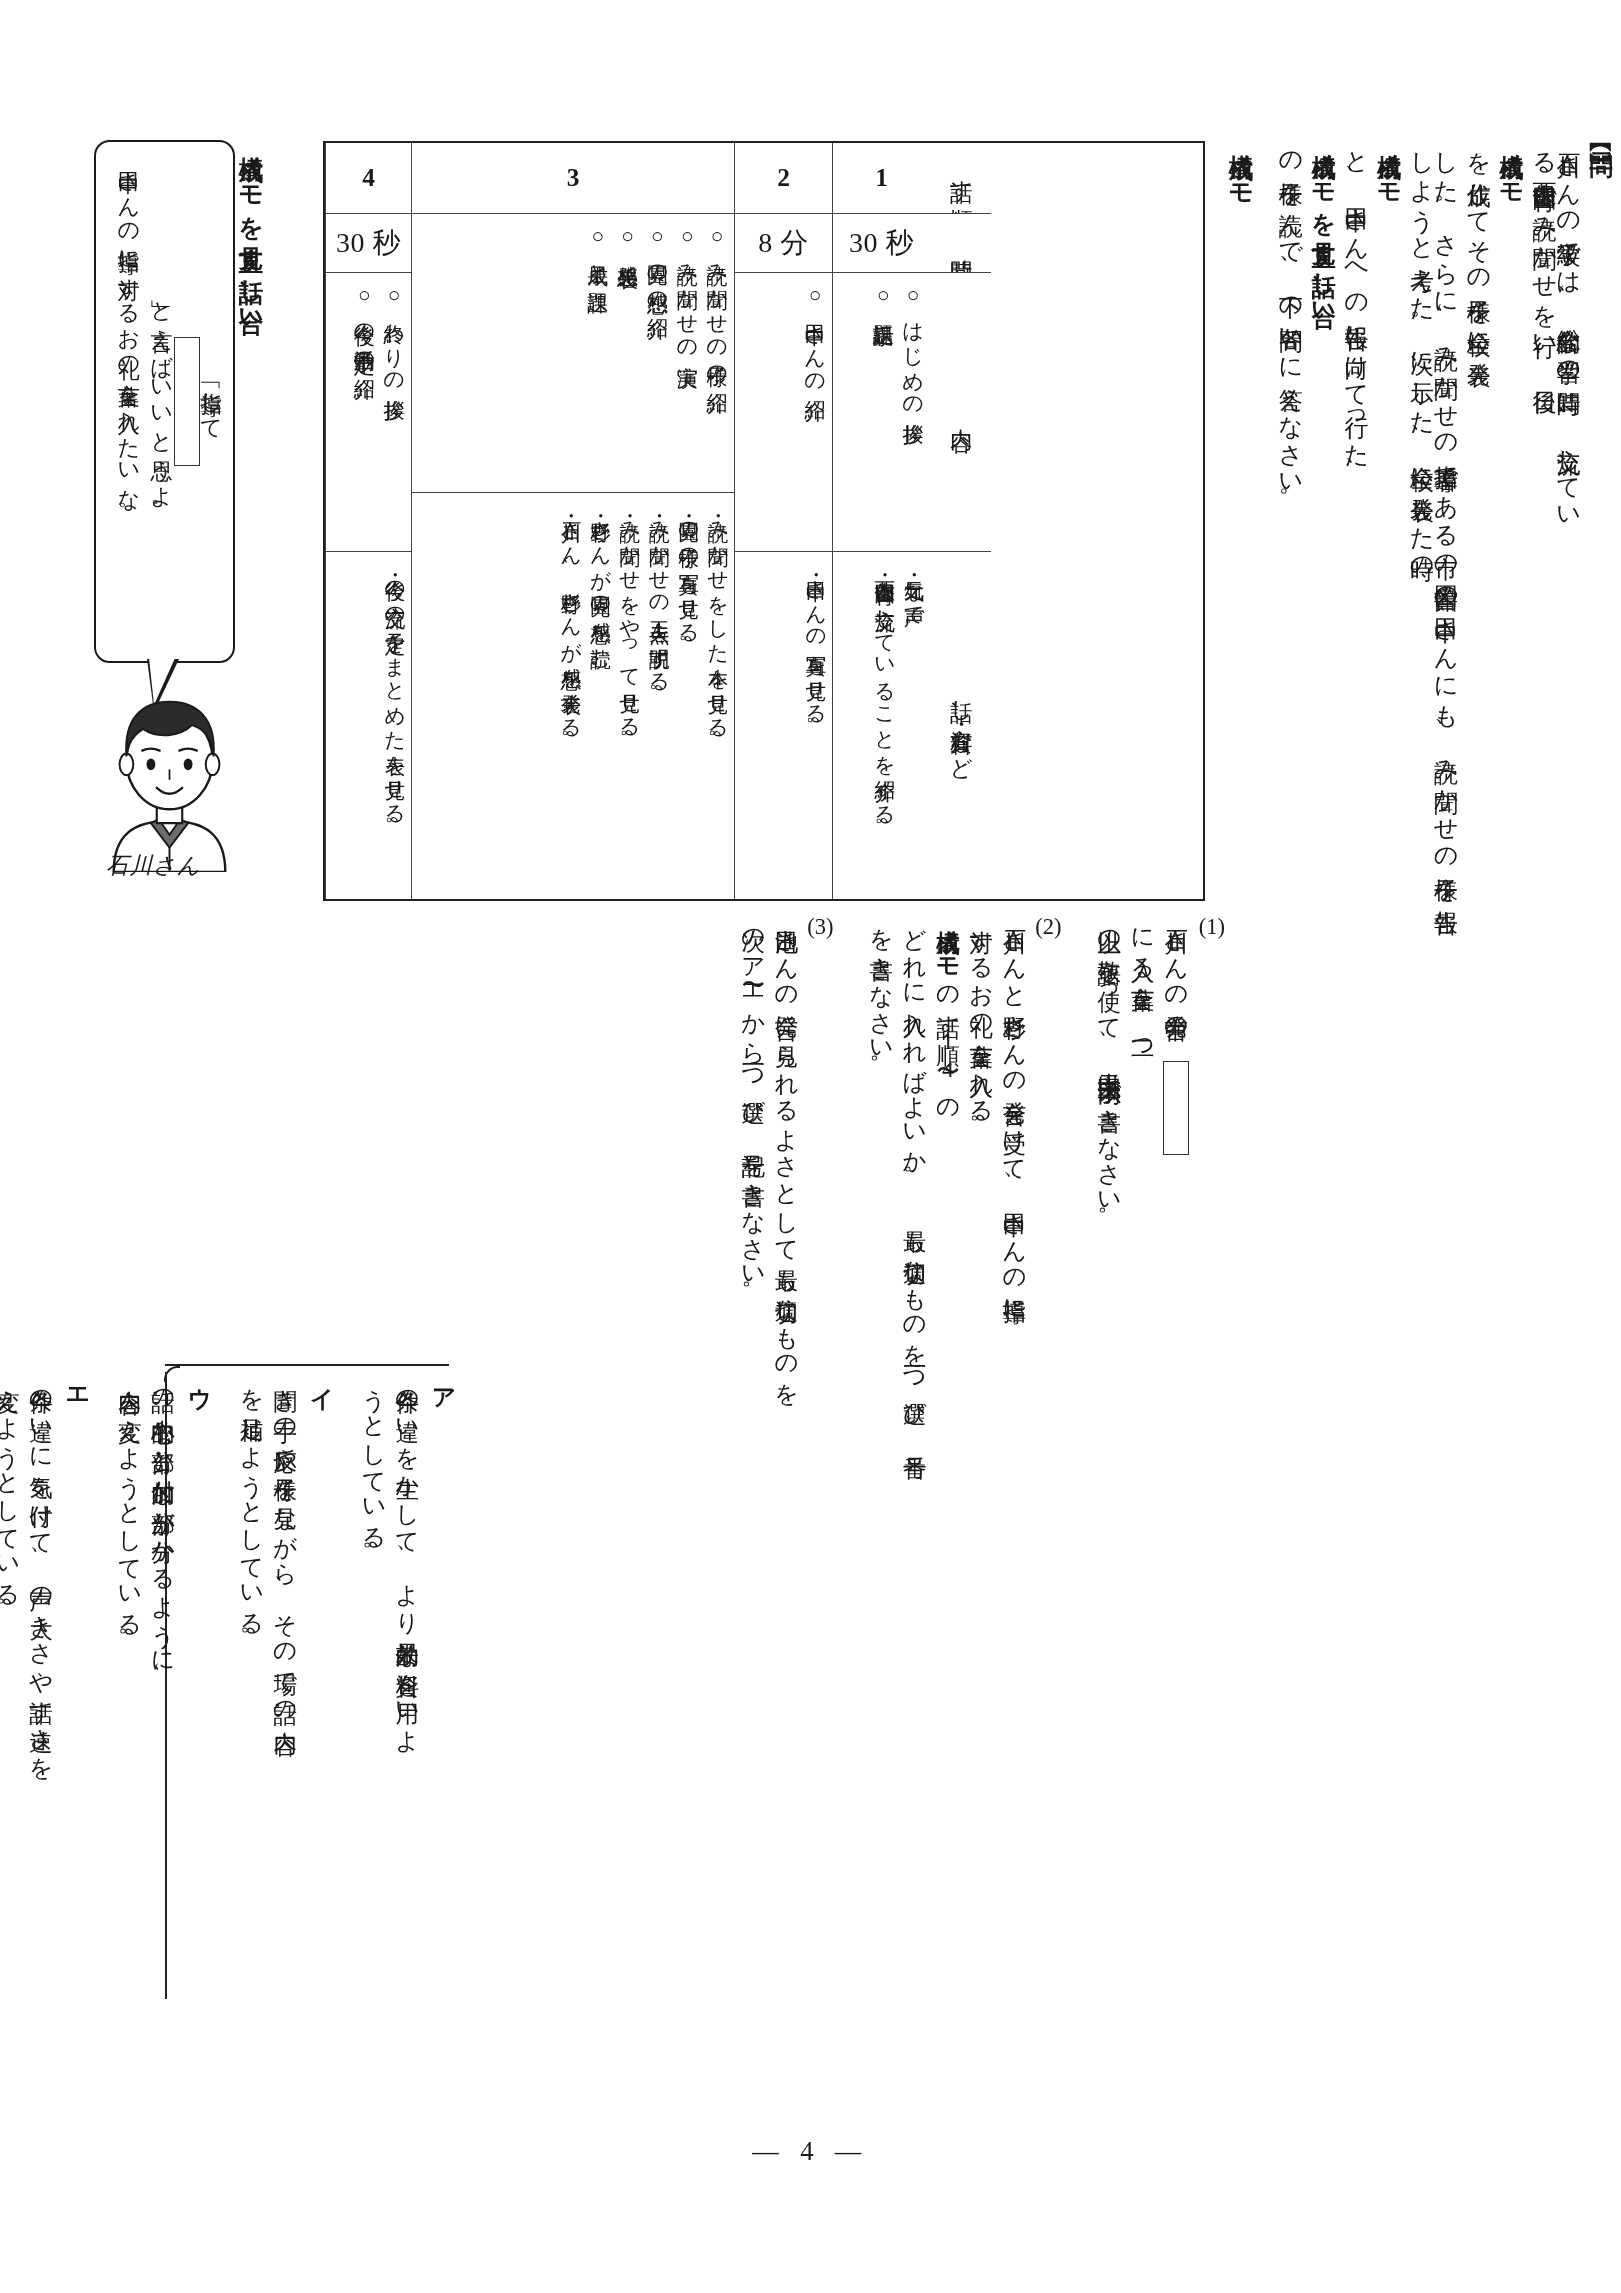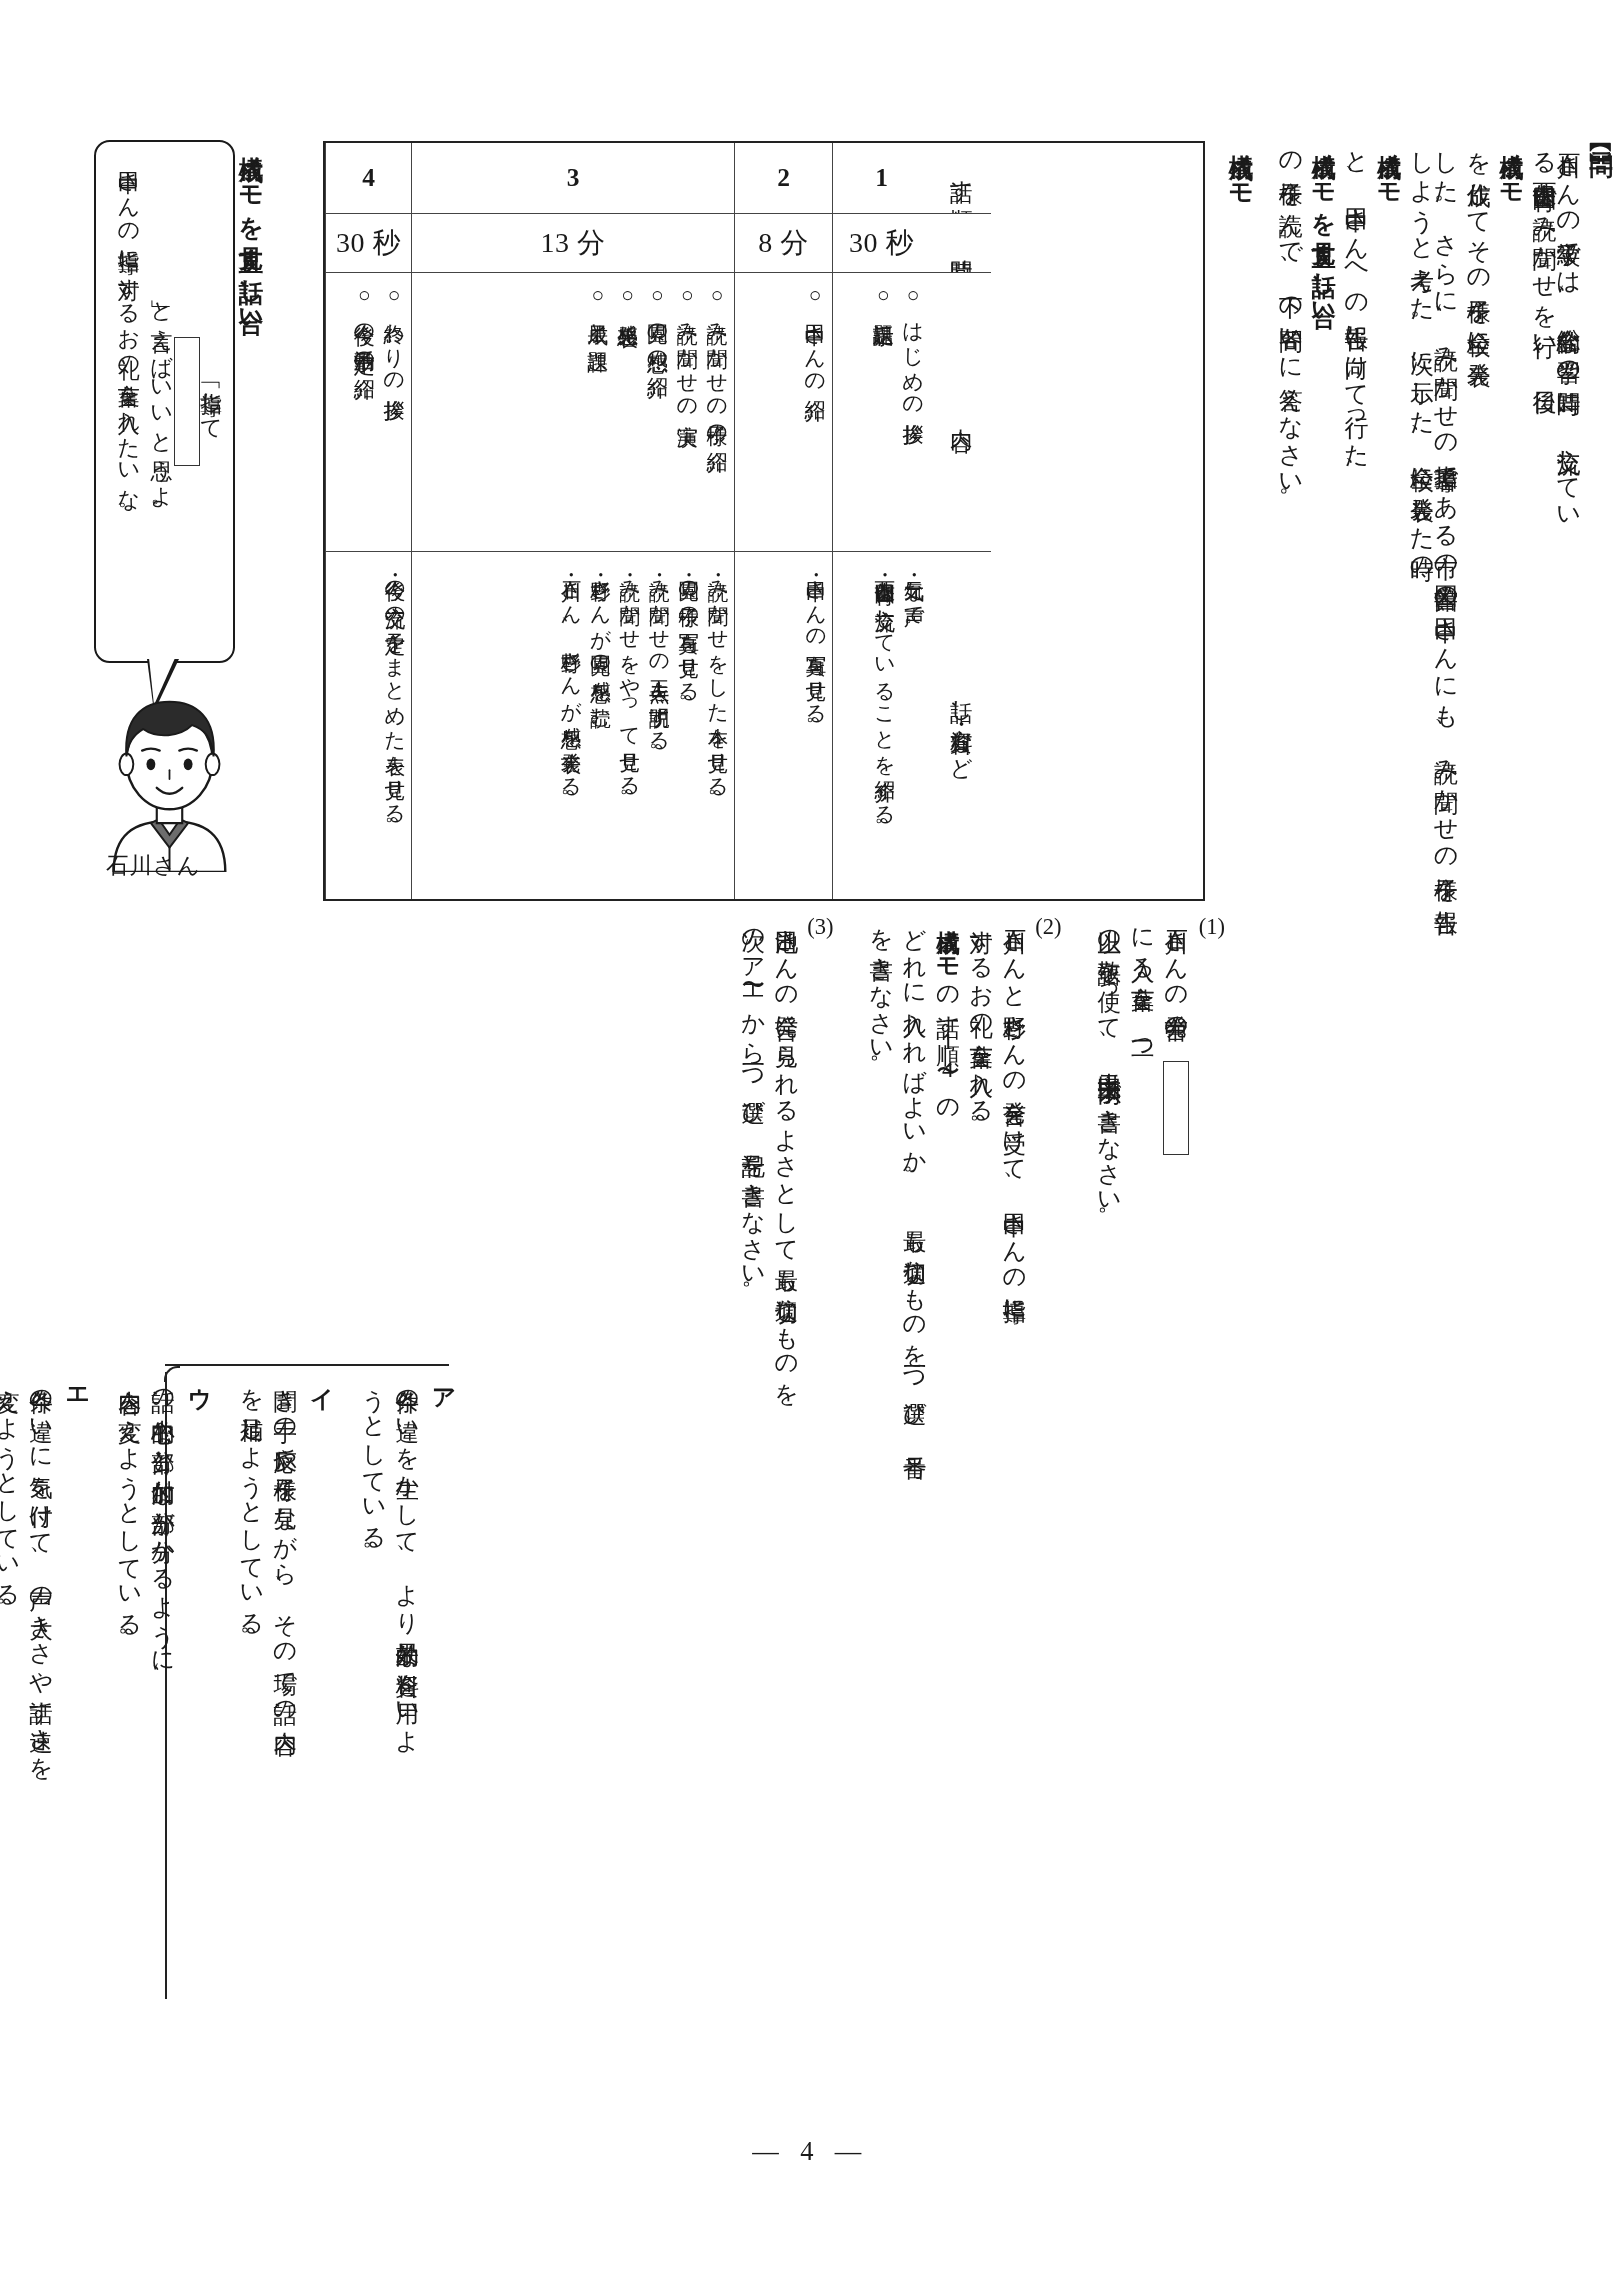--- a/index.html
+++ b/index.html
@@ -397,23 +397,20 @@
         <div class="manner-list">
           <span class="m-item">・今後の交流の予定をまとめた表を見せる。</span>
         </div>
       </div>
     </div>
 
     <div class="tbl-col c3">
       <div class="cell order">
         <span class="num-h">3</span>
       </div>
-      <div class="cell time">
-        <span class="time-h">13 分</span>
-      </div>
       <div class="cell content">
         <div class="content-list">
           <span class="c-item">○成果と課題</span>
           <span class="c-item">○感想発表</span>
           <span class="c-item">○園児の感想の紹介</span>
           <span class="c-item">○読み聞かせの実演</span>
           <span class="c-item">○読み聞かせの様子の紹介</span>
         </div>
       </div>
       <div class="cell manner">
@@ -520,21 +517,21 @@
       <ellipse cx="94" cy="80" rx="4.5" ry="6" fill="#1a1a1a"></ellipse>
 
       <path d="M47 66 Q56 62 65 66" stroke="#1a1a1a" stroke-width="2.4" fill="none" stroke-linecap="round"></path>
       <path d="M85 66 Q94 62 103 66" stroke="#1a1a1a" stroke-width="2.4" fill="none" stroke-linecap="round"></path>
 
       <path d="M75 86 L75 95" stroke="#1a1a1a" stroke-width="1.8" fill="none" stroke-linecap="round"></path>
 
       <path d="M62 104 Q75 116 88 104" stroke="#1a1a1a" stroke-width="2.4" fill="none" stroke-linecap="round"></path>
     </svg>
   </div>
-  <div id="char-name" class="vt" style="writing-mode:horizontal-tb;">石川さん</div>
+  <div id="char-name" class="vt" style="writing-mode:horizontal-tb;font-style:italic;">石川さん</div>
 
   <div id="questions">
 
     <div class="qgroup">
       <span class="qcol">次のア〜エから一つ選び、記号を書きなさい。</span>
       <span class="qcol">池田さんの発言に見られるよさとして最も適切なものを</span>
       <span class="qnum">(3)</span>
     </div>
 
     <div class="qgroup" style="margin-left:25.5px;">

